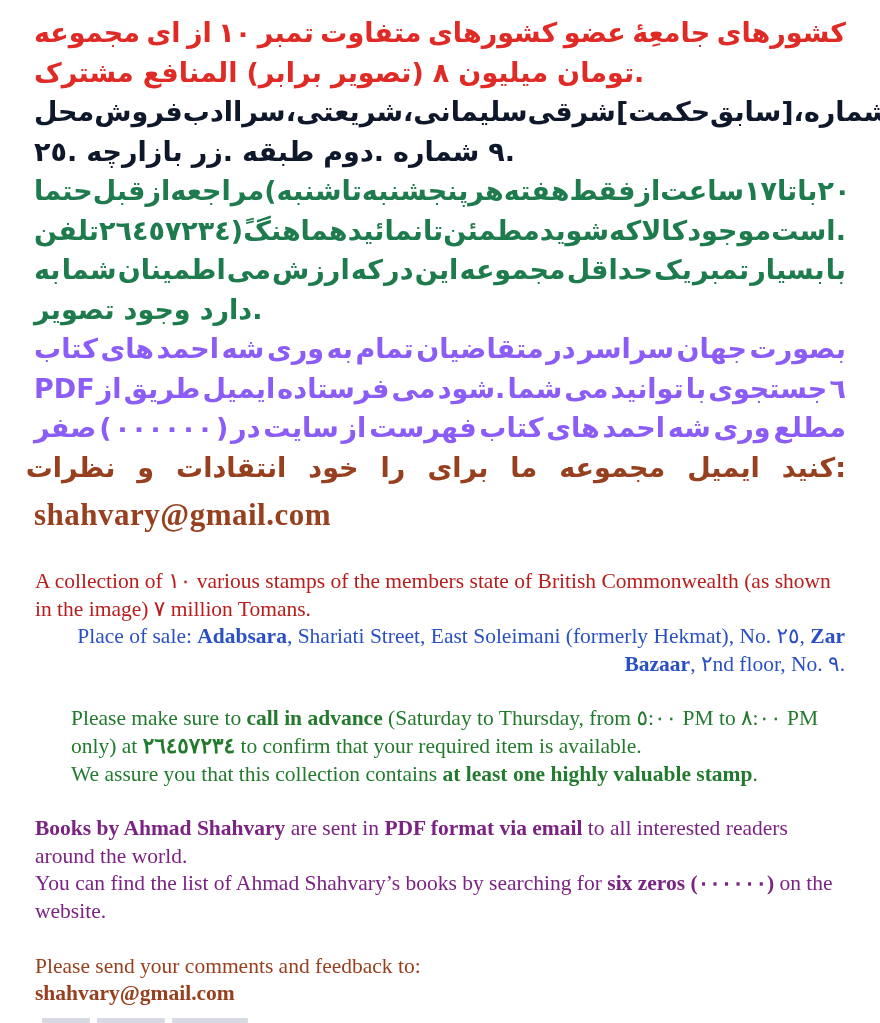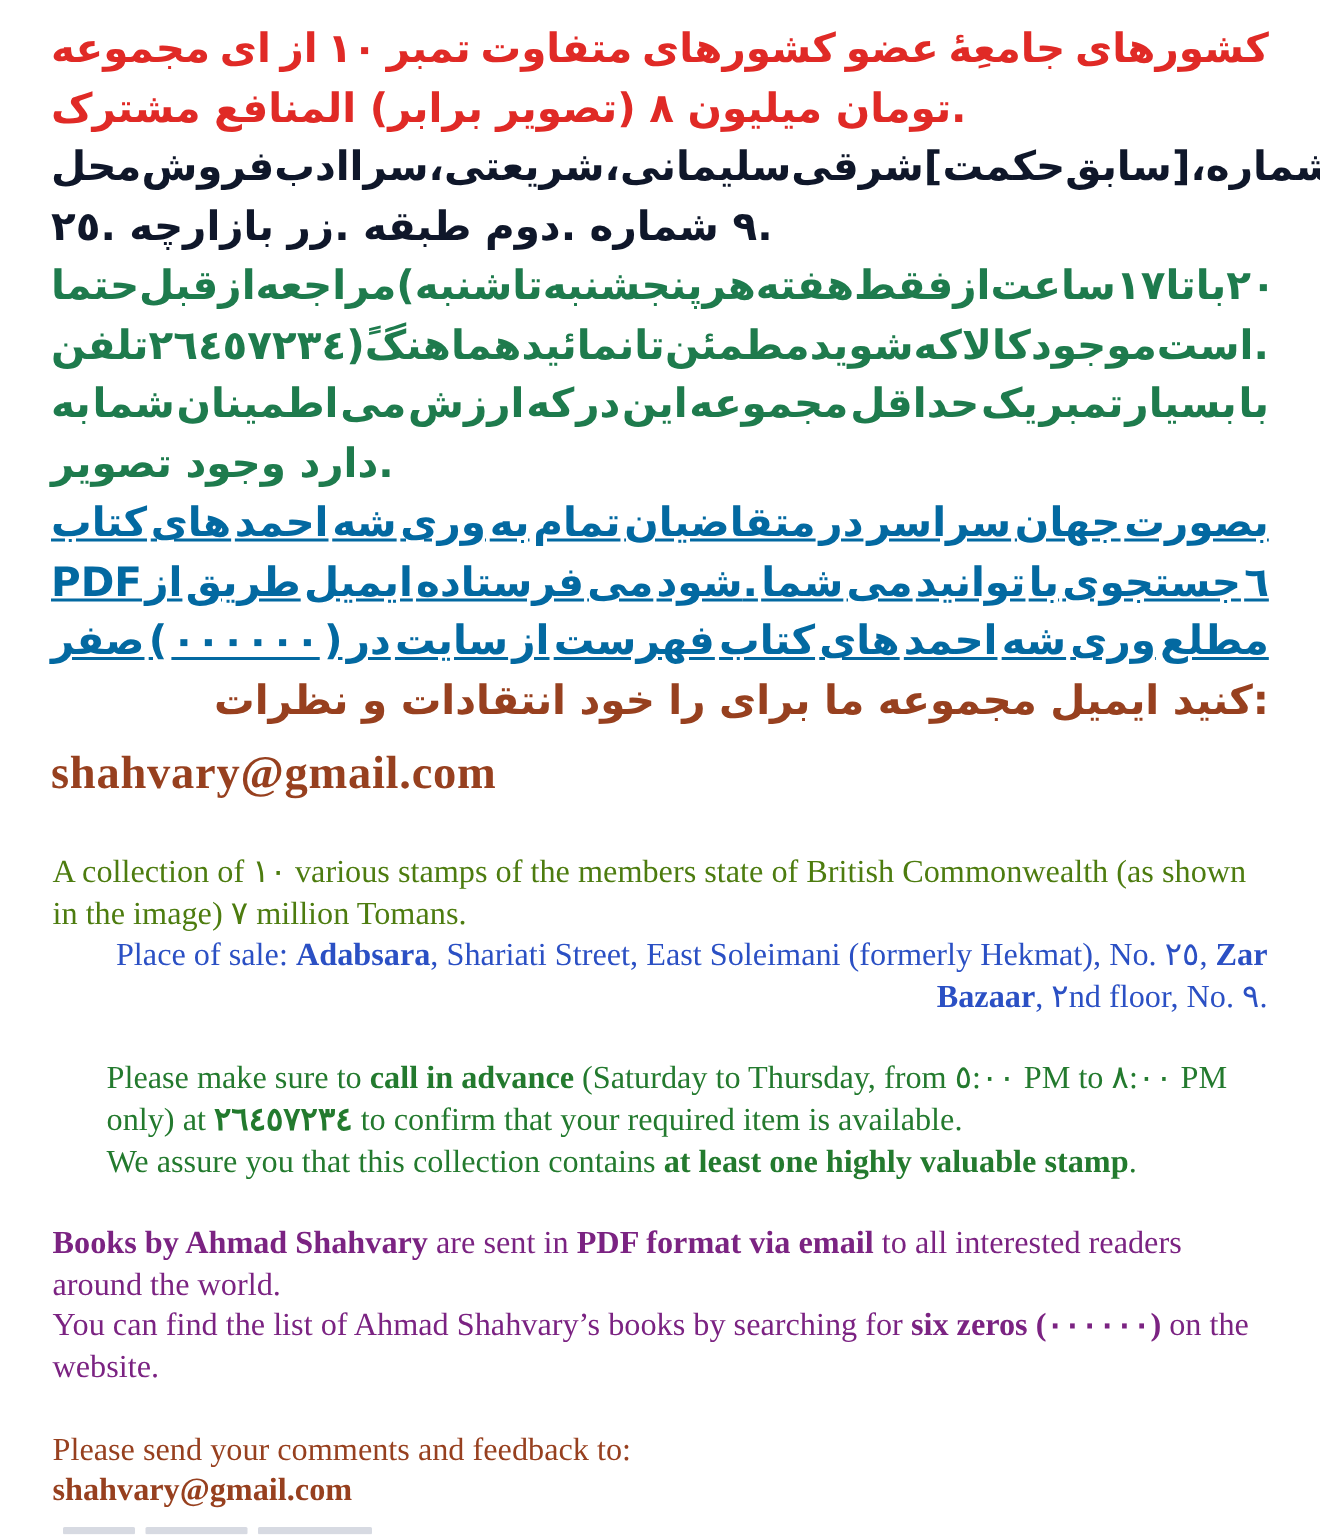--- a/index.html
+++ b/index.html
@@ -10,21 +10,21 @@
   
   .fa-section{padding:13px 34px 0 34px;}
   .fa-line{
     display:flex;direction:ltr;align-items:center;
     font-weight:bold;font-size:27px;height:39.5px;
     font-family:"DejaVu Sans",sans-serif;
   }
   .fa-line span{white-space:pre;}
   .fa-line.stretch{justify-content:space-between;}
   .fa-line.left{justify-content:flex-start;gap:9px;}
-  .fa-line.right{justify-content:flex-end;gap:9px;}
+  .fa-line.right{justify-content:flex-end;gap:22px;}
   .fa-email{
     font-family:"Liberation Serif",serif;font-weight:bold;
     font-size:31px;margin-top:10px;height:44px;letter-spacing:.5px;
   }
   
   .en-section{
     padding:27px 35px 0 35px;
     font-family:"Liberation Serif",serif;
     font-size:21.5px;line-height:27.6px;
   }
@@ -138,21 +138,21 @@
             <span>تمبر</span>
             <span>بسیار</span>
             <span>با</span>
           </div>
           <div class="fa-line left">
             <span>تصویر</span>
             <span>وجود</span>
             <span>دارد.</span>
           </div>
         </div>
-        <div style="color: #0369a1; text-decoration: underline;">
+        <div style="color: #8b5cf6;">
           <div class="fa-line stretch">
             <span>کتاب</span>
             <span>های</span>
             <span>احمد</span>
             <span>شه</span>
             <span>وری</span>
             <span>به</span>
             <span>تمام</span>
             <span>متقاضیان</span>
             <span>در</span>
@@ -205,21 +205,21 @@
             <span>ایمیل</span>
             <span>کنید:</span>
           </div>
         </div>
       </div>
     <div class="fa-email" style="color: rgb(151, 64, 31);">shahvary@gmail.com</div>
   </div>
 
   <div class="en-section">
     <div>
-        <div class="en-group" style="color: #4d7c0f;">
+        <div class="en-group" style="color: #b91c1c;">
           <p><span>A collection of ١٠ various stamps of the members state of British Commonwealth (as shown in the image) ٧ million Tomans.</span></p>
         </div>
         <div class="en-group" style="color: rgb(43, 80, 196); text-align: right;">
           <p><span>Place of sale: </span><b>Adabsara</b><span>, Shariati Street, East Soleimani (formerly Hekmat), No. ٢٥, </span><b>Zar Bazaar</b><span>, ٢nd floor, No. ٩.</span></p>
         </div>
         <div class="en-group gap" style="color: rgb(35, 122, 46); margin-left: 36px;">
           <p><span>Please make sure to </span><b>call in advance</b><span> (Saturday to Thursday, from ٥:٠٠ PM to ٨:٠٠ PM only) at </span><b>٢٦٤٥٧٢٣٤</b><span> to confirm that your required item is available.</span></p>
           <p><span>We assure you that this collection contains </span><b>at least one highly valuable stamp</b><span>.</span></p>
         </div>
         <div class="en-group gap" style="color: rgb(123, 35, 130);">

